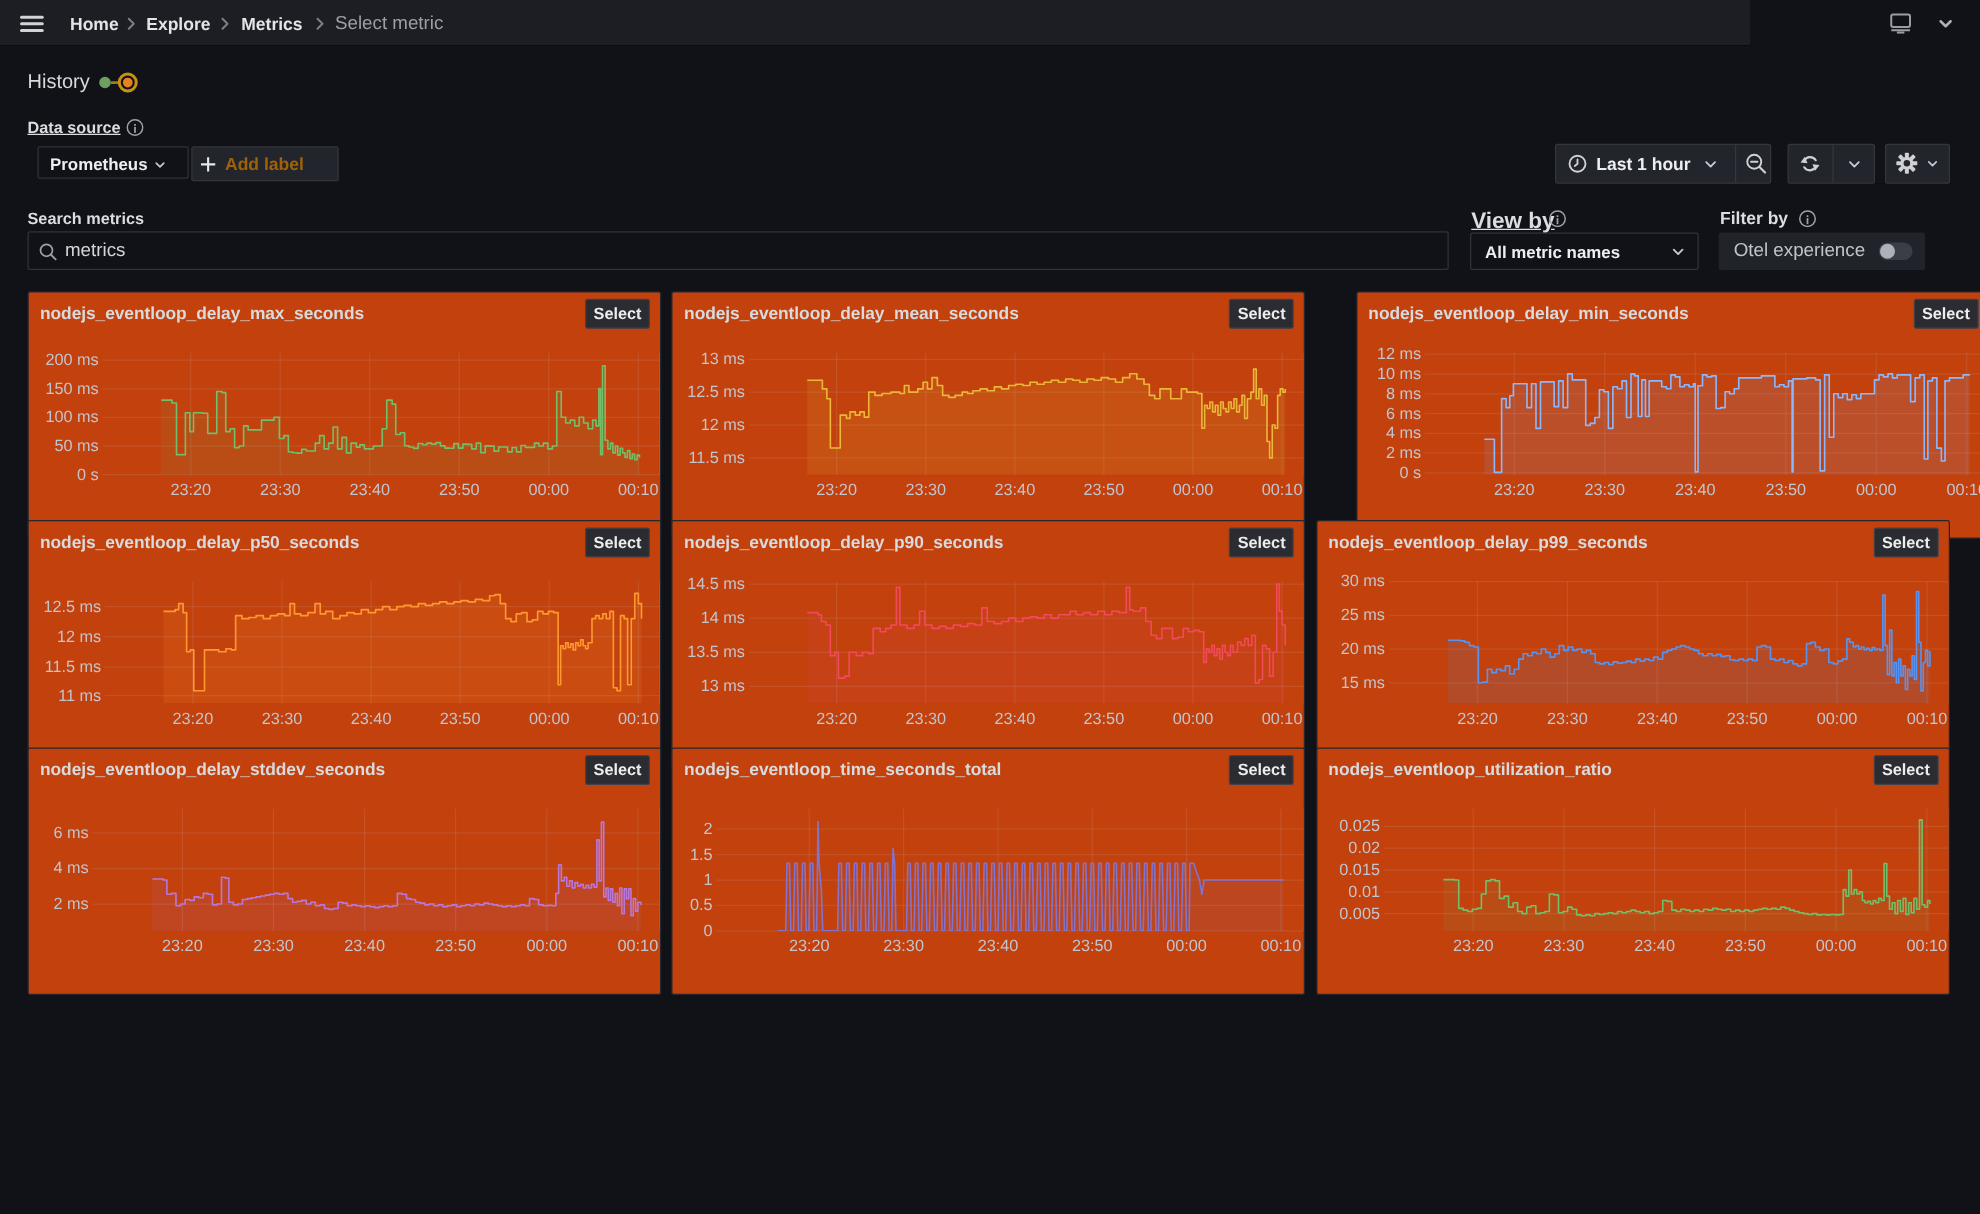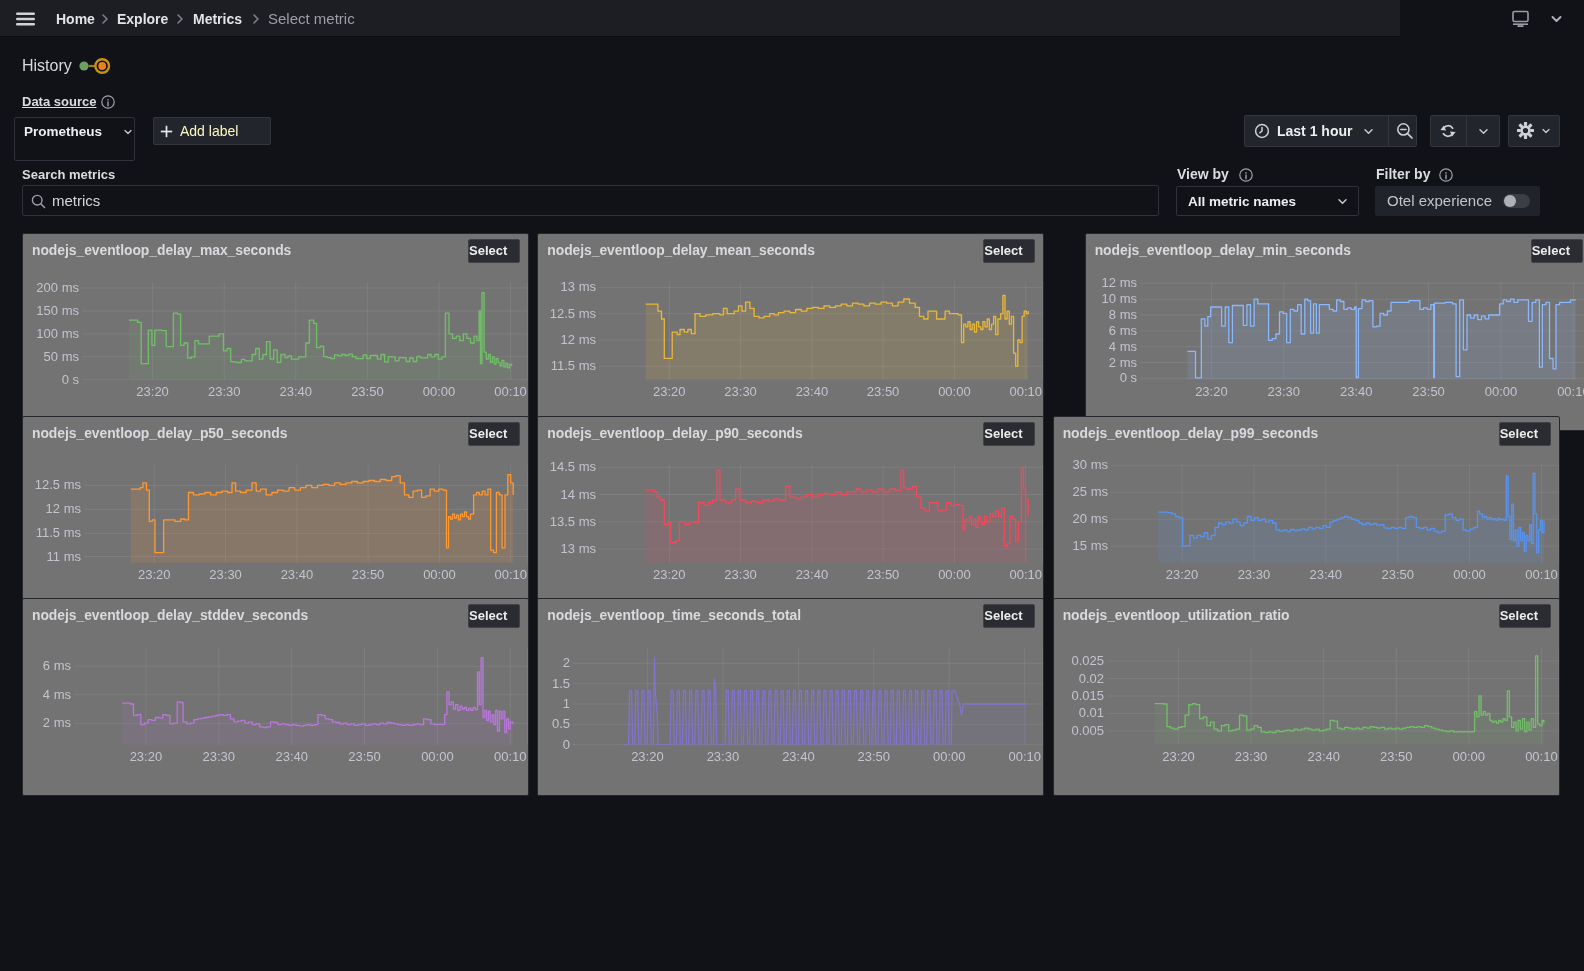--- a/index.html
+++ b/index.html
@@ -1,19 +1,19 @@
 <!DOCTYPE html>
 <html><head><meta charset="utf-8"><style>
 *{margin:0;padding:0;box-sizing:border-box;}
 html,body{width:1584px;height:971px;background:#111217;font-family:"Liberation Sans",sans-serif;overflow:hidden;}
 .nav{position:absolute;left:0;top:0;width:1400px;height:37px;background:#1c1e23;border-bottom:1px solid #0b0c0e;}
 .crumb{position:absolute;top:0;height:37px;display:flex;align-items:center;font-size:14px;}
-.panel{position:absolute;width:507px;height:198px;background:#737373;border:1px solid #25272c;border-radius:2px;overflow:hidden;}
+.panel{position:absolute;width:507px;height:198px;background:#c2410c;border:1px solid #25272c;border-radius:2px;overflow:hidden;}
 .ptitle{position:absolute;left:9px;top:8px;font-size:13.9px;font-weight:700;color:#d9dadd;letter-spacing:-0.05px;}
-.selbtn{position:absolute;right:8px;top:5px;width:52px;height:24px;background:#2a2c31;border:1px solid #404248;border-radius:2px;color:#eceded;font-size:13px;font-weight:700;text-align:left;line-height:22px;}
+.selbtn{position:absolute;right:8px;top:5px;width:52px;height:24px;background:#2a2c31;border:1px solid #404248;border-radius:2px;color:#eceded;font-size:13px;font-weight:700;text-align:center;line-height:22px;}
 .lbl{position:absolute;font-size:13px;font-weight:700;color:#dcdde1;}
 .ctl{position:absolute;border:1px solid #2f323a;border-radius:2px;background:#111217;color:#e8e9ec;}
 .btn2{position:absolute;border:1px solid #34363c;border-radius:2px;background:#22252b;color:#e8e9ec;}
 </style></head>
 <body>
 <div class="nav">
     <svg width="20" height="14" viewBox="0 0 20 14" style="position:absolute;left:16px;top:12px;">
       <rect x="0" y="0.5" width="19" height="2.4" rx="1.2" fill="#d2d3d7"></rect>
       <rect x="0" y="5.8" width="19" height="2.4" rx="1.2" fill="#d2d3d7"></rect>
       <rect x="0" y="11.1" width="19" height="2.4" rx="1.2" fill="#d2d3d7"></rect>
@@ -54,32 +54,32 @@
     <line x1="9.6" y1="10" x2="16.5" y2="10" stroke="#a07d14" stroke-width="2.2"></line>
     <circle cx="23.2" cy="10" r="6.8" stroke="#c9920e" stroke-width="2.4" fill="none"></circle>
     <circle cx="23.2" cy="10" r="3.9" fill="#e8821e"></circle>
   </svg>
 <div class="lbl" style="left:22px;top:94px;text-decoration:underline;">Data source</div>
 <svg width="14" height="14" viewBox="0 0 14 14" style="position:absolute;left:101px;top:95px;">
     <circle cx="7.0" cy="7.0" r="6.2" stroke="#9fa1a8" stroke-width="1.2" fill="none"></circle>
     <rect x="6.3" y="6.5" width="1.4" height="4.8" fill="#9fa1a8"></rect>
     <rect x="6.3" y="4.2" width="1.4" height="1.4" fill="#9fa1a8"></rect>
   </svg>
-<div class="ctl" style="left:14px;top:117px;width:121px;height:44px;">
+<div class="ctl" style="left:30px;top:117px;width:121px;height:26px;">
     <span style="position:absolute;left:9px;top:6px;font-size:13.5px;font-weight:700;color:#eceef0;">Prometheus</span>
   </div>
 <svg width="10" height="6" viewBox="0 0 12 8" style="position:absolute;left:123px;top:129px;">
     <path d="M2 2 L6 6 L10 2" stroke="#c9cad1" stroke-width="1.7" fill="none" stroke-linecap="round" stroke-linejoin="round"></path>
   </svg>
 <div class="btn2" style="left:153px;top:117px;width:118px;height:28px;"></div>
 <svg width="13" height="13" viewBox="0 0 13 13" style="position:absolute;left:160px;top:125px;">
     <line x1="6.5" y1="0.8" x2="6.5" y2="12.2" stroke="#e8e9ec" stroke-width="1.7"></line>
     <line x1="0.8" y1="6.5" x2="12.2" y2="6.5" stroke="#e8e9ec" stroke-width="1.7"></line>
   </svg>
-<div style="position:absolute;left:180px;top:123px;font-size:14px;font-weight:400;color:#fef9c3;">Add label</div>
+<div style="position:absolute;left:180px;top:123px;font-size:14px;font-weight:700;color:#a16207;">Add label</div>
 <div class="btn2" style="left:1244px;top:115px;width:173px;height:32px;"></div>
 <svg width="16" height="16" viewBox="0 0 16 16" style="position:absolute;left:1254px;top:123px;">
     <circle cx="8" cy="8" r="6.4" stroke="#d0d1d6" stroke-width="1.5" fill="none"></circle>
     <path d="M8 4.5 L8 8 L5.8 9.8" stroke="#d0d1d6" stroke-width="1.5" fill="none" stroke-linecap="round"></path>
   </svg>
 <div style="position:absolute;left:1277px;top:123px;font-size:14px;font-weight:700;color:#eceef0;">Last 1 hour</div>
 <svg width="11" height="7" viewBox="0 0 12 8" style="position:absolute;left:1363px;top:128px;">
     <path d="M2 2 L6 6 L10 2" stroke="#c9cad1" stroke-width="1.7" fill="none" stroke-linecap="round" stroke-linejoin="round"></path>
   </svg>
 <div style="position:absolute;left:1388px;top:116px;width:1px;height:30px;background:#35373d;"></div>
@@ -119,21 +119,21 @@
 <svg width="10" height="6" viewBox="0 0 12 8" style="position:absolute;left:1541px;top:128px;">
     <path d="M2 2 L6 6 L10 2" stroke="#c9cad1" stroke-width="1.7" fill="none" stroke-linecap="round" stroke-linejoin="round"></path>
   </svg>
 <div class="lbl" style="left:22px;top:167px;">Search metrics</div>
 <div class="ctl" style="left:22px;top:185px;width:1137px;height:31px;"></div>
 <svg width="15" height="15" viewBox="0 0 15 15" style="position:absolute;left:31px;top:194px;">
     <circle cx="6.2" cy="6.2" r="4.8" stroke="#9e9fa6" stroke-width="1.4" fill="none"></circle>
     <line x1="9.8" y1="9.8" x2="13.5" y2="13.5" stroke="#9e9fa6" stroke-width="1.5" stroke-linecap="round"></line>
   </svg>
 <div style="position:absolute;left:52px;top:192px;font-size:15px;color:#d5d6da;">metrics</div>
-<div class="lbl" style="left:1177px;top:166px;font-size:14px;">View by</div>
+<div class="lbl" style="left:1177px;top:166px;font-size:18px;text-decoration:underline;">View by</div>
 <svg width="14" height="14" viewBox="0 0 14 14" style="position:absolute;left:1239px;top:168px;">
     <circle cx="7.0" cy="7.0" r="6.2" stroke="#9fa1a8" stroke-width="1.2" fill="none"></circle>
     <rect x="6.3" y="6.5" width="1.4" height="4.8" fill="#9fa1a8"></rect>
     <rect x="6.3" y="4.2" width="1.4" height="1.4" fill="#9fa1a8"></rect>
   </svg>
 <div class="ctl" style="left:1176px;top:186px;width:183px;height:30px;">
     <span style="position:absolute;left:11px;top:7px;font-size:13.5px;font-weight:700;color:#eceef0;">All metric names</span>
   </div>
 <svg width="11" height="7" viewBox="0 0 12 8" style="position:absolute;left:1337px;top:198px;">
     <path d="M2 2 L6 6 L10 2" stroke="#c9cad1" stroke-width="1.7" fill="none" stroke-linecap="round" stroke-linejoin="round"></path>

